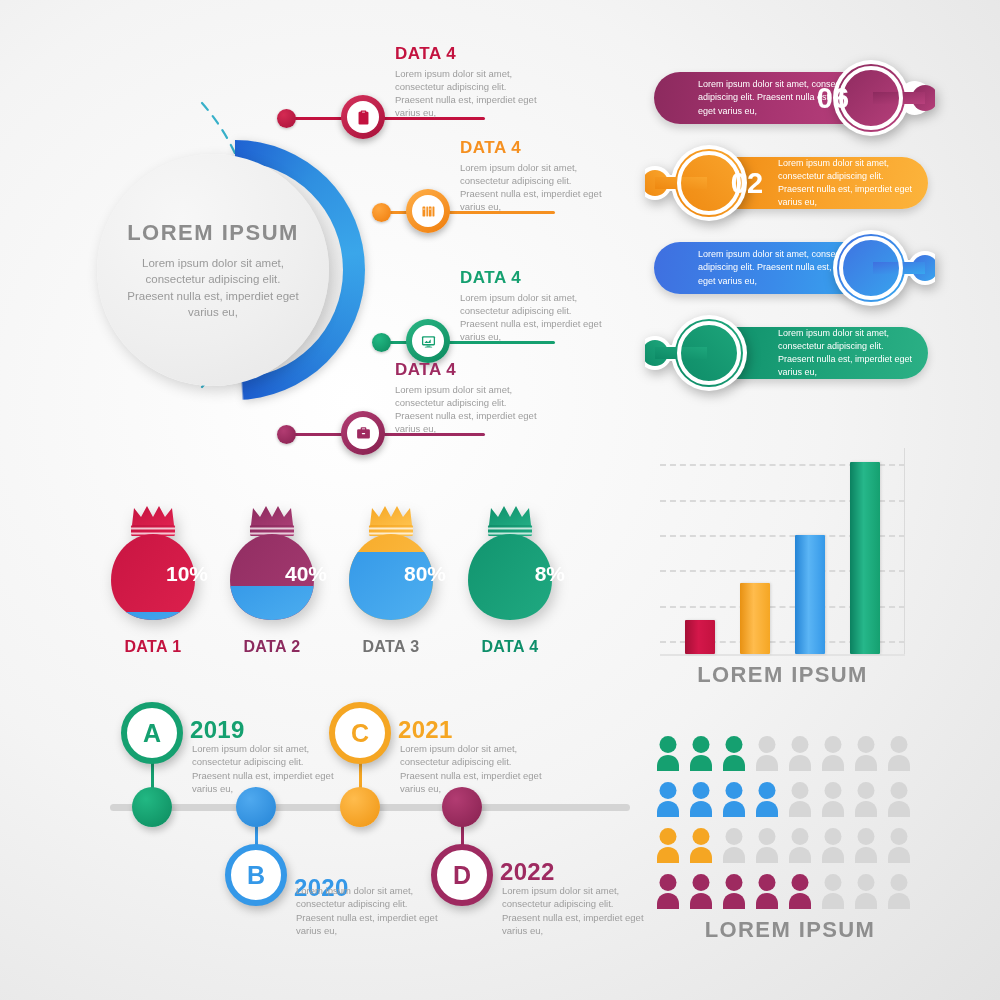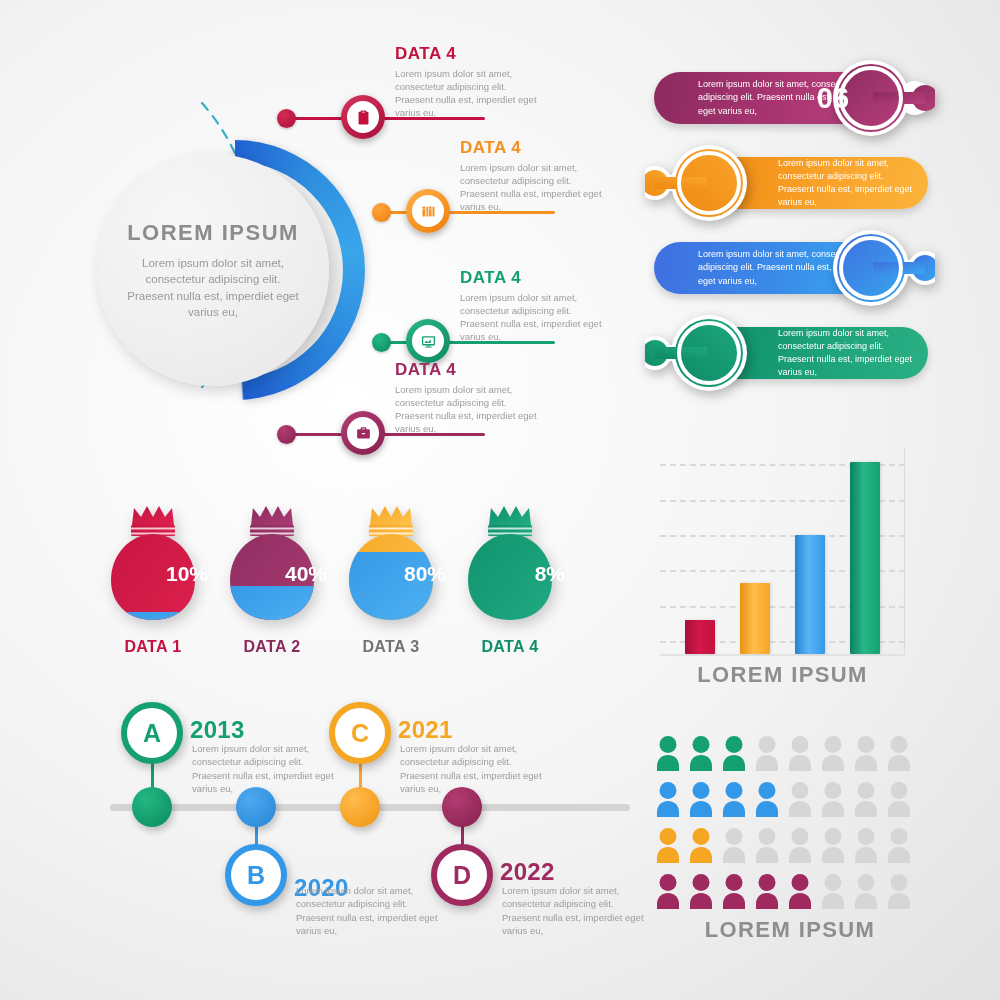--- a/index.html
+++ b/index.html
@@ -263,20 +263,21 @@
           <rect x="78" y="32" width="52" height="12" fill="url(#g02)"></rect>
           <circle cx="76" cy="38" r="30" fill="none" stroke="#ffffff" stroke-width="4"></circle>
         </g>
         <defs>
           <linearGradient id="g02" x1="0" y1="0" x2="1" y2="1">
             <stop offset="0%" stop-color="#f9a52d"></stop>
               <stop offset="100%" stop-color="#ef8810"></stop>
           </linearGradient>
         </defs>
       </svg>
+      <div class="blob-num" style="left:5px;padding-left:64px;box-sizing:border-box;">02</div>
     </div>
 
     <div class="blob-row" style="top:170px;">
       <div class="blob-bar" style="left:14px;width:220px;
            background:linear-gradient(100deg,#3f6fe0 0%,#3a8ae9 55%,#38a7ef 100%);padding-left:44px;box-sizing:border-box;">
         <p>Lorem ipsum dolor sit amet, consectetur adipiscing elit. Praesent nulla est, imperdiet eget varius eu,</p>
       </div>
       <svg class="blob-shape" style="left:155px;" viewBox="0 0 140 76">
         <g>
           <path d="M38 38a38 38 0 1176 0 38 38 0 01-76 0z" fill="#ffffff"></path>
@@ -431,21 +432,21 @@
     </div>
   </div>
 
   <div class="abs" id="panel-timeline">
     <div class="tl-axis"></div>
 
     <div>
       <div class="tl-stem" style="left:51px;top:72px;height:44px;background:#15a070;"></div>
       <div class="tl-dot" style="left:32px;background:radial-gradient(circle at 35% 30%,#22b883,#0c8a5e);"></div>
       <div class="tl-ring" style="left:21px;top:12px;border:6px solid #15a070;color:#15a070;">A</div>
-      <div class="tl-year" style="left:90px;top:26px;color:#15a070;">2013</div>
+      <div class="tl-year" style="left:90px;top:26px;color:#15a070;">2019</div>
       <div class="tl-body" style="left:92px;top:52px;">Lorem ipsum dolor sit amet, consectetur adipiscing elit. Praesent nulla est, imperdiet eget varius eu,</div>
     </div>
 
     <div>
       <div class="tl-stem" style="left:155px;top:116px;height:42px;background:#3498e8;"></div>
       <div class="tl-dot" style="left:136px;background:radial-gradient(circle at 35% 30%,#4fa9ef,#2484d6);"></div>
       <div class="tl-ring" style="left:125px;top:154px;border:6px solid #3498e8;color:#3498e8;">B</div>
       <div class="tl-year" style="left:194px;top:168px;color:#3498e8;margin-top:16px;">2020</div>
       <div class="tl-body" style="left:196px;top:194px;">Lorem ipsum dolor sit amet, consectetur adipiscing elit. Praesent nulla est, imperdiet eget varius eu,</div>
     </div>

